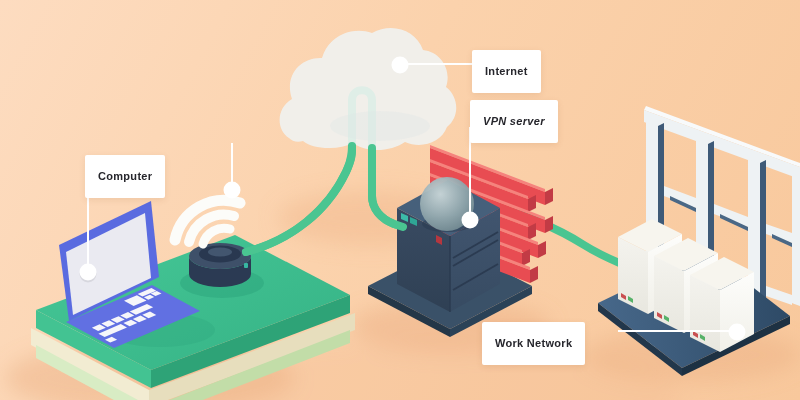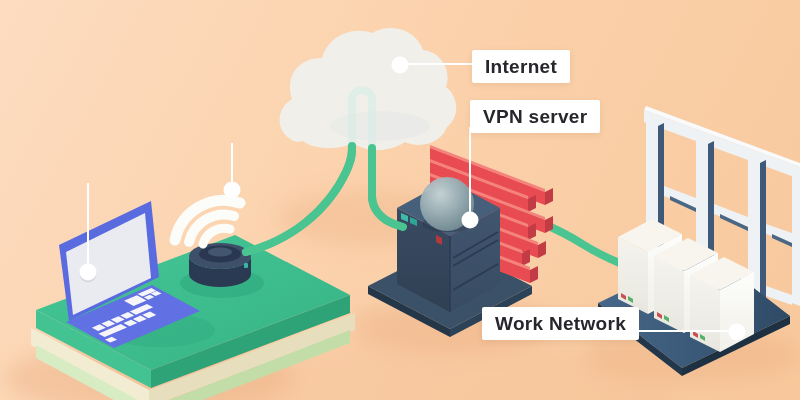--- a/index.html
+++ b/index.html
@@ -5,30 +5,30 @@
   html,body{margin:0;padding:0;background:#333;}
   .stage{
     position:relative;width:800px;height:400px;overflow:hidden;
     background:linear-gradient(118deg,#FDDCC0 0%,#FBD2AC 45%,#F8C89C 100%);
     font-family:"Liberation Sans",sans-serif;
   }
   .stage svg{position:absolute;left:0;top:0;}
   .callout-label{
     position:absolute;
     background:#FFFFFF;color:#26262C;
-    font-size:19px;font-weight:700;line-height:1;letter-spacing:.3px;
-    padding:7px 13px;border-radius:2px;
+    font-size:11px;font-weight:700;line-height:1;letter-spacing:.3px;
+    padding:16px 13px;border-radius:2px;
     box-shadow:0 2px 6px rgba(140,80,40,.12);
     white-space:nowrap;
   }
   .lbl-computer{left:85px;top:155px;}
   .lbl-wifi{left:181px;top:112px;}
   .lbl-internet{left:472px;top:50px;}
-  .lbl-vpn{left:470px;top:100px;}
-  .lbl-work{left:482px;top:307px;text-align:center;}
+  .lbl-vpn{left:470px;top:100px;font-style:italic;}
+  .lbl-work{left:482px;top:322px;text-align:center;}
 </style>
 </head>
 <body>
 
 <div class="stage">
 
 <svg width="800" height="400" viewBox="0 0 800 400">
   <defs>
     <filter id="soft" x="-60%" y="-60%" width="220%" height="220%">
           <feGaussianBlur stdDeviation="10"></feGaussianBlur>
@@ -252,17 +252,18 @@
   <g fill="#FFFFFF">
     <circle cx="88" cy="274" r="8.5" fill="rgba(0,0,0,0.08)"></circle>
     <circle cx="88" cy="272" r="8.5"></circle>
     <circle cx="232" cy="190" r="8.5"></circle>
     <circle cx="400" cy="65" r="8.5"></circle>
     <circle cx="470" cy="220" r="8.5"></circle>
     <circle cx="737" cy="332" r="8.5"></circle>
   </g>
 </svg>
 
+<div class="callout-label lbl-computer">Computer</div>
 <div class="callout-label lbl-internet">Internet</div>
 <div class="callout-label lbl-vpn">VPN server</div>
 <div class="callout-label lbl-work">Work Network</div>
 
 </div>
 
 </body></html>

